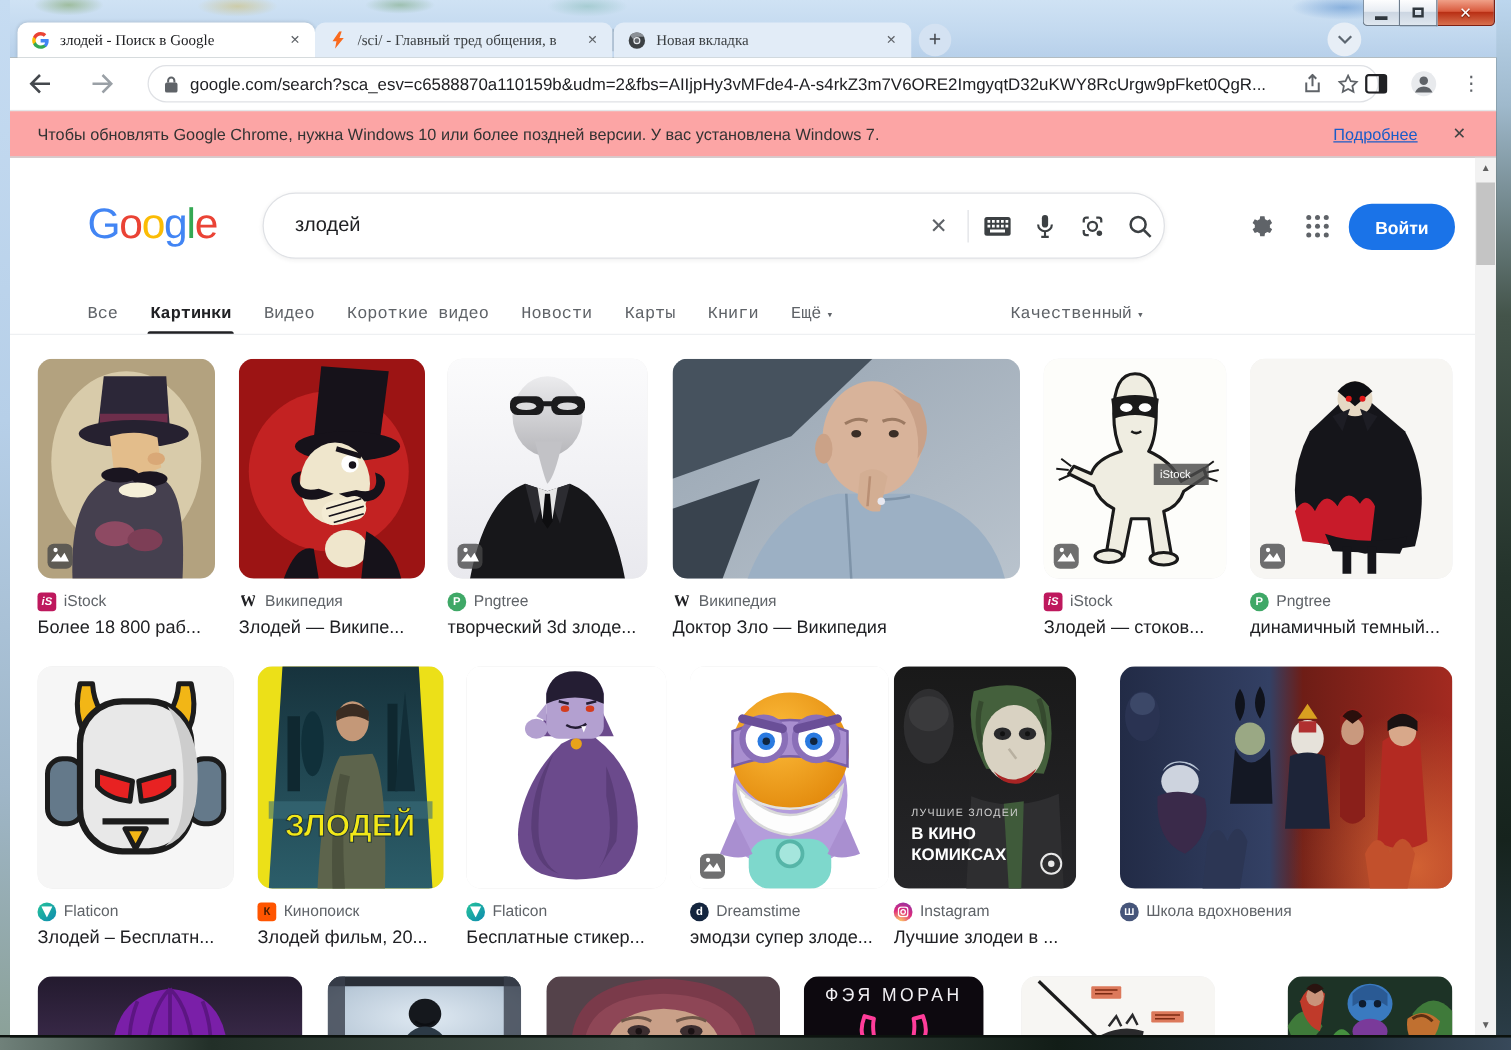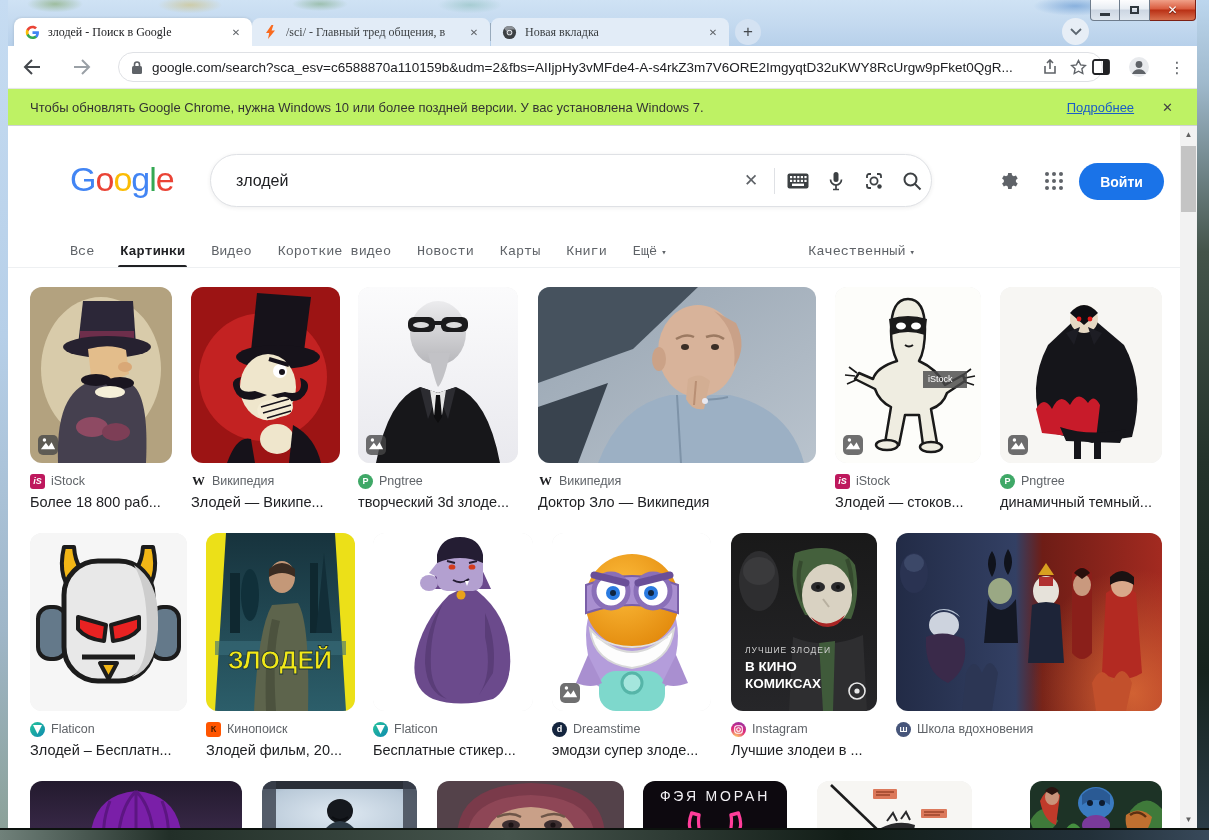--- a/index.html
+++ b/index.html
@@ -57,21 +57,21 @@
   
   .toolbar { position:absolute; left:8px; top:46px; width:1189px; height:42px; background:#fff;
     display:flex; align-items:center;gap:16px; }
   .nav-btn { width:28px; height:28px; display:flex; align-items:center; justify-content:center; }
   .omnibox { position:absolute; left:110px; top:6px; width:985px; height:30px; border:1px solid #dfe1e5;
     border-radius:15px; background:#fff; display:flex; align-items:center; padding:0 10px 0 12px; }
   .omnibox .url { flex:1; font-size:13.5px; color:#202124; white-space:nowrap; overflow:hidden; margin-left:9px; }
   .toolbar-right { position:absolute; right:6px; top:6px; height:30px; display:flex; align-items:center; gap:10px; }
 
   
-  .notice { position:absolute; left:8px; top:88px; width:1189px; height:38px; background:#bef264;
+  .notice { position:absolute; left:8px; top:88px; width:1189px; height:38px; background:#fca5a5;
     border-top:1px solid #e4e6e8; border-bottom:1px solid #cfd2d5; box-shadow:0 1px 2px rgba(0,0,0,.12);
     display:flex; align-items:center; font-size:13px; color:#333; }
   .notice .n-text { margin-left:22px; flex:1; }
   .notice .n-link { color:#1a5cc8; text-decoration:underline; margin-right:28px;padding-left:40px; }
   .notice .n-close { color:#444; font-size:13px; margin-right:24px; }
 
   
   .content { position:absolute; left:8px; top:126px; width:1189px; height:702px; background:#fff; overflow:hidden; }
 
   .glogo { position:absolute; left:62px; top:34px; font-size:34px; font-weight:500; letter-spacing:-1px; }
@@ -659,21 +659,21 @@
               </svg>
             </span>
         </figure>
         <div class="src-line">
             <span class="fav fav-dream">d</span>
             <span>Dreamstime</span>
           </div>
         <div class="cap-title">эмодзи супер злоде...</div>
       </div>
 
-      <div class="col" style="left:723px;width:146px">
+      <div class="col" style="left:707px;width:146px">
         <figure class="thumb" style="height:178px">
           <svg viewBox="0 0 146 178" preserveAspectRatio="none">
             <defs>
                 <linearGradient id="jk" x1="0" y1="0" x2="0" y2="1">
                   <stop offset="0" stop-color="#191919"></stop>
                   <stop offset="1" stop-color="#262629"></stop>
                 </linearGradient>
               </defs>
             <rect width="146" height="178" fill="url(#jk)"></rect>
             <ellipse cx="28" cy="48" rx="20" ry="30" fill="#2e2e30"></ellipse>

